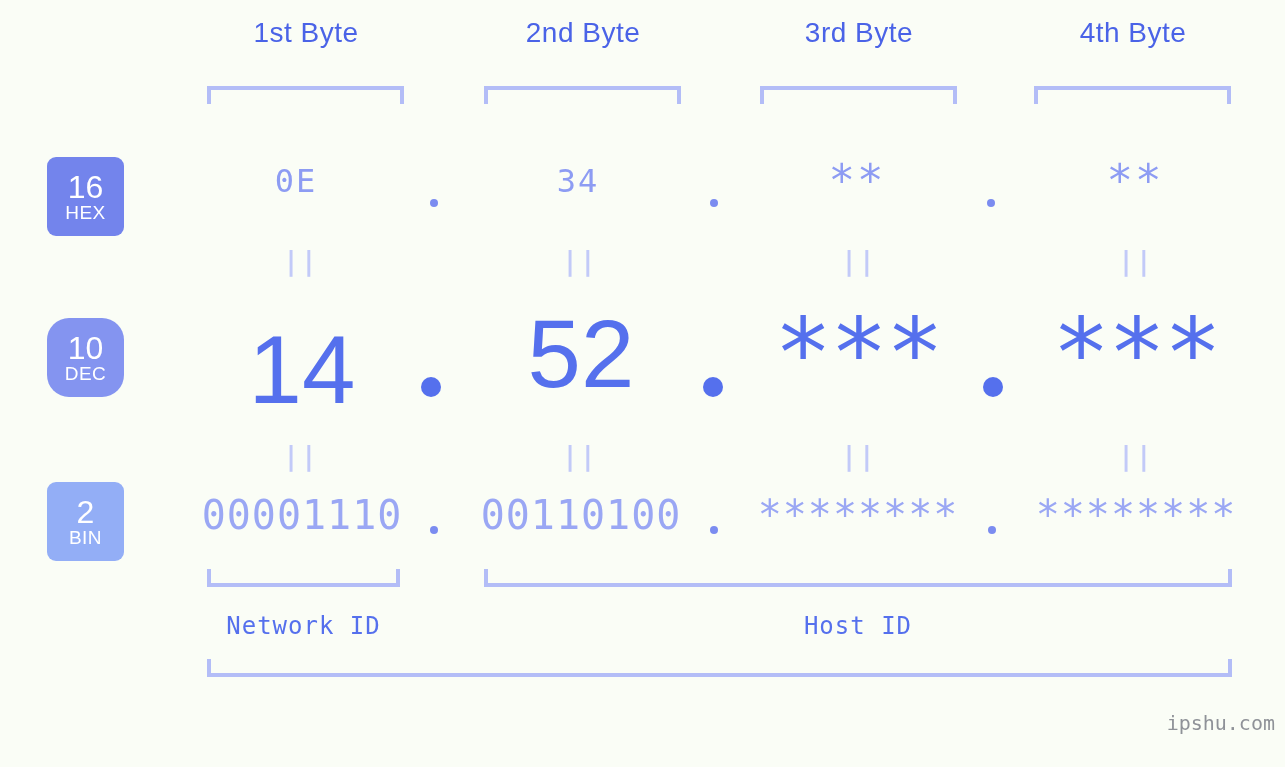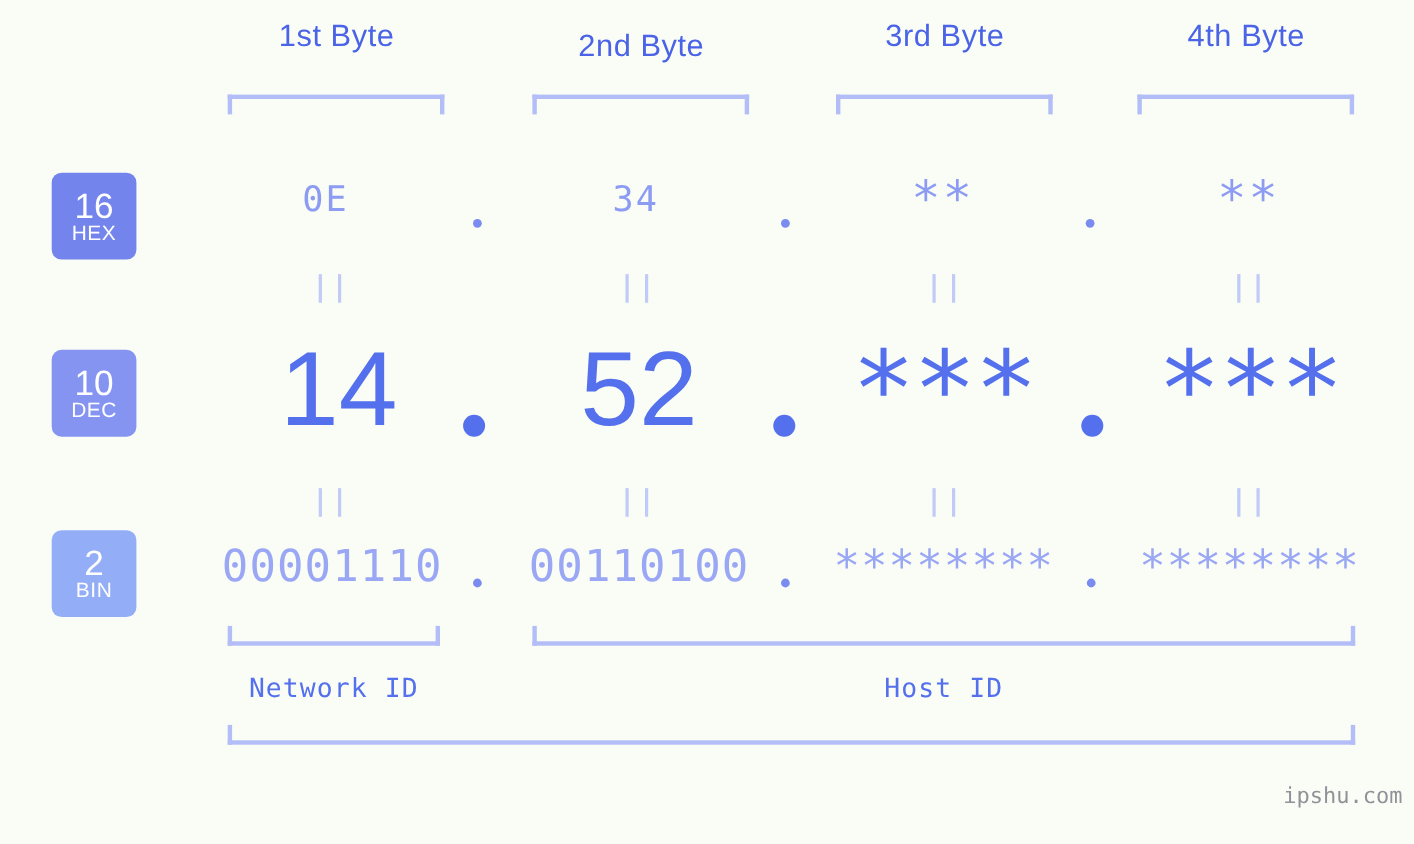--- a/index.html
+++ b/index.html
@@ -77,21 +77,21 @@
     margin-top: 2px;
   }
   .badge .nm {
     font-size: 19px;
     line-height: 21px;
     font-family: "Liberation Sans", sans-serif;
     font-weight: 400;
     letter-spacing: 0.5px;
   }
   #badge-hex { top: 157px; background: #7384ec; }
-  #badge-dec { top: 318px; background: #8494f0; }
+  #badge-dec { top: 318px; background: #8494f0; border-radius: 22px; }
   #badge-bin { top: 482px; background: #93aef6; }
 
   
   .cell {
     position: absolute;
     text-align: center;
     white-space: nowrap;
   }
 
   
@@ -196,21 +196,21 @@
     color: #8f9298;
     letter-spacing: 0px;
   }
 </style>
 </head>
 <body>
 
 <div id="stage">
 
   <div class="byte-label" style="left:186px;">1st Byte</div>
-  <div class="byte-label" style="left:463px;margin-top:9px;">2nd Byte</div>
+  <div class="byte-label" style="left:463px;">2nd Byte</div>
   <div class="byte-label" style="left:739px;">3rd Byte</div>
   <div class="byte-label" style="left:1013px;">4th Byte</div>
 
   <div class="bracket-top" style="left:207px;  width:197px;"></div>
   <div class="bracket-top" style="left:484px;  width:197px;"></div>
   <div class="bracket-top" style="left:760px;  width:197px;"></div>
   <div class="bracket-top" style="left:1034px; width:197px;"></div>
 
   <div class="badge" id="badge-hex">
     <span class="num">16</span>
@@ -232,21 +232,21 @@
 
   <div class="dot dot-xs" style="left:430px; top:199px;"></div>
   <div class="dot dot-xs" style="left:710px; top:199px;"></div>
   <div class="dot dot-xs" style="left:987px; top:199px;"></div>
 
   <div class="eq" style="left:181px;  top:248px;">||</div>
   <div class="eq" style="left:460px;  top:248px;">||</div>
   <div class="eq" style="left:739px;  top:248px;">||</div>
   <div class="eq" style="left:1016px; top:248px;">||</div>
 
-  <div class="cell dec-val" style="left:188px;">14</div>
+  <div class="cell dec-val" style="left:182px;margin-top:16px;">14</div>
   <div class="cell dec-val" style="left:461px;">52</div>
   <div class="cell dec-star" style="left:738px;">***</div>
   <div class="cell dec-star" style="left:1016px;">***</div>
 
   <div class="dot dot-lg" style="left:421px; top:377px;"></div>
   <div class="dot dot-lg" style="left:703px; top:377px;"></div>
   <div class="dot dot-lg" style="left:983px; top:377px;"></div>
 
   <div class="eq" style="left:181px;  top:443px;">||</div>
   <div class="eq" style="left:460px;  top:443px;">||</div>

